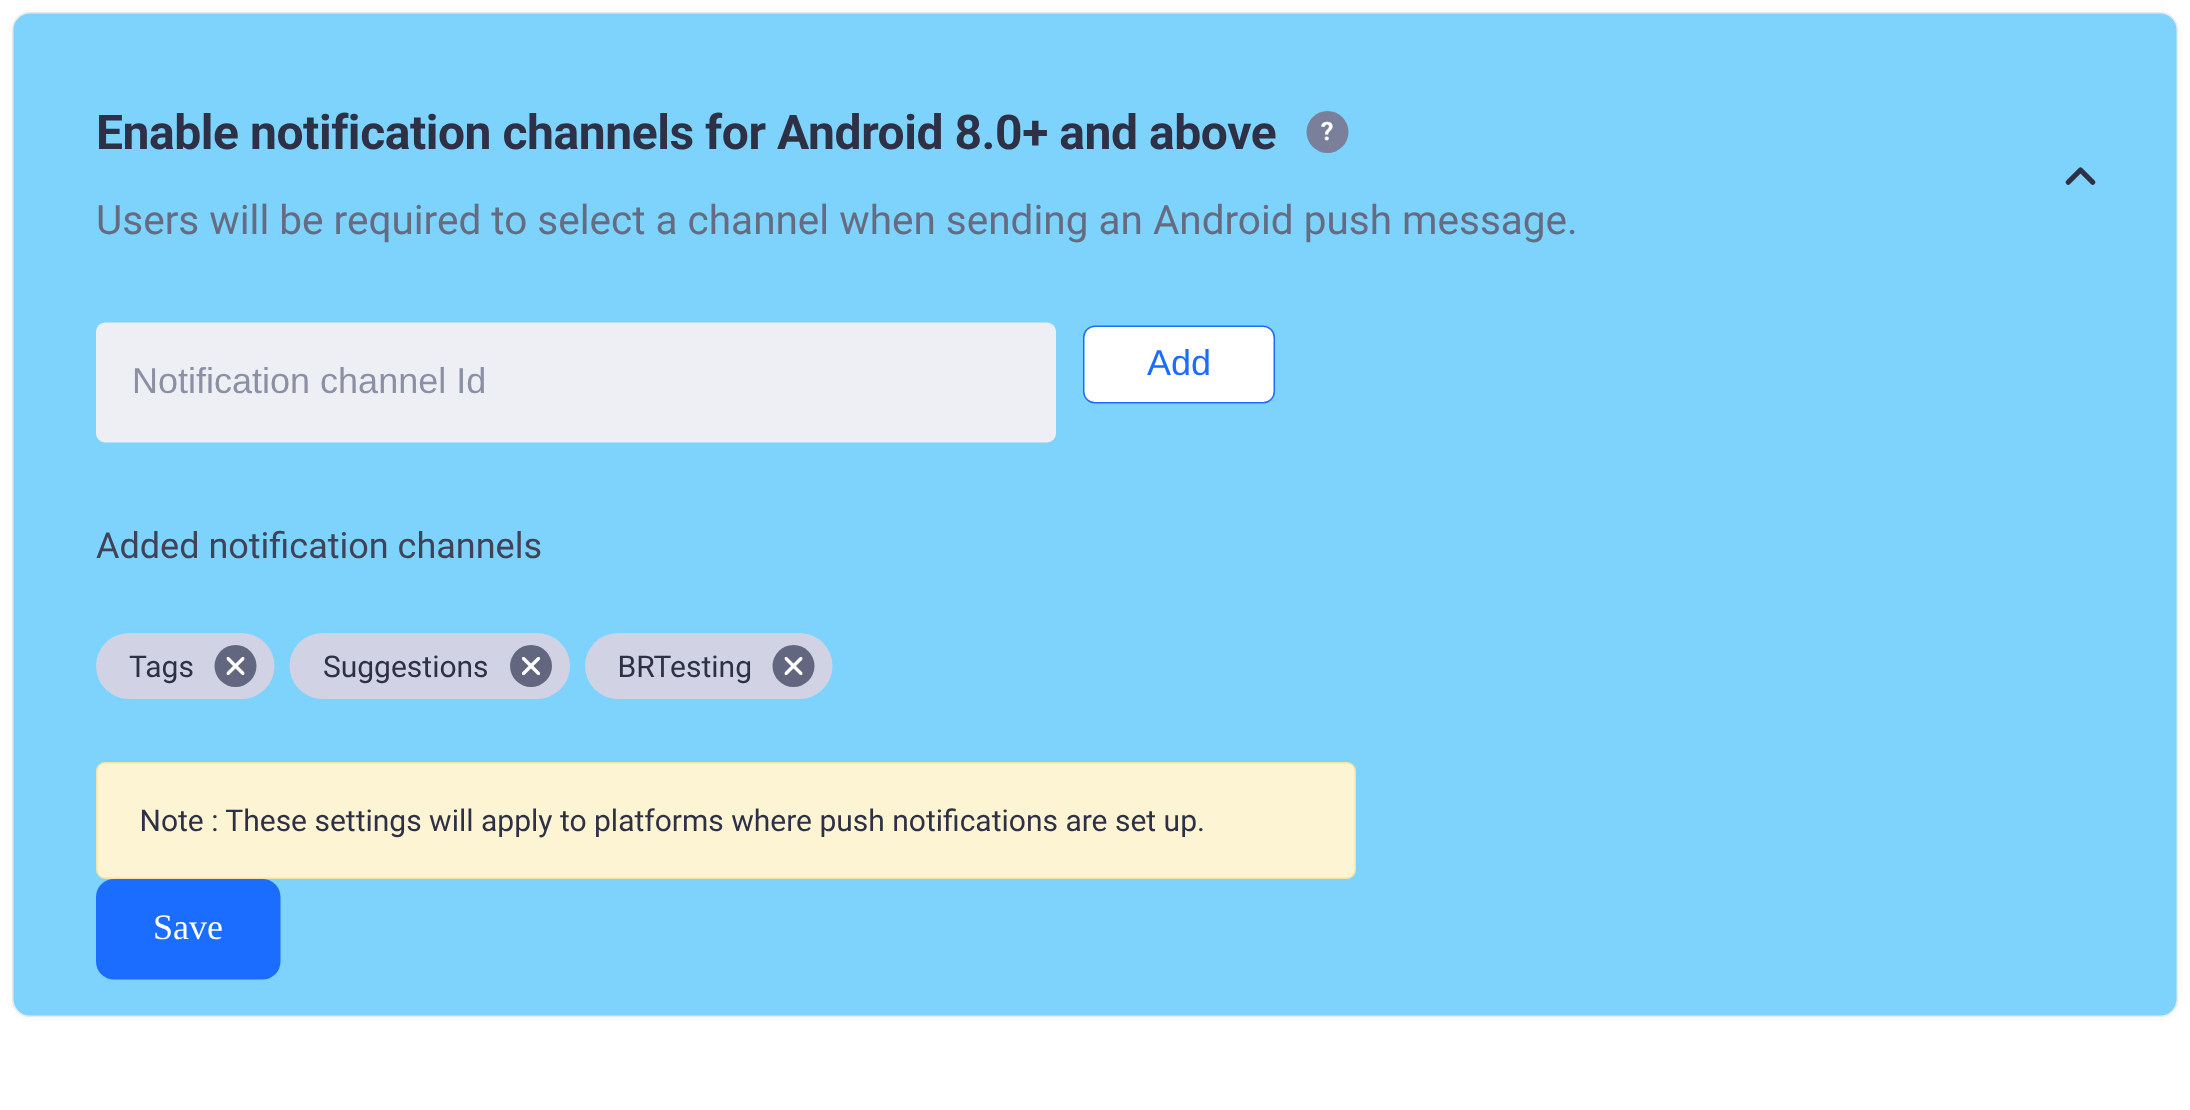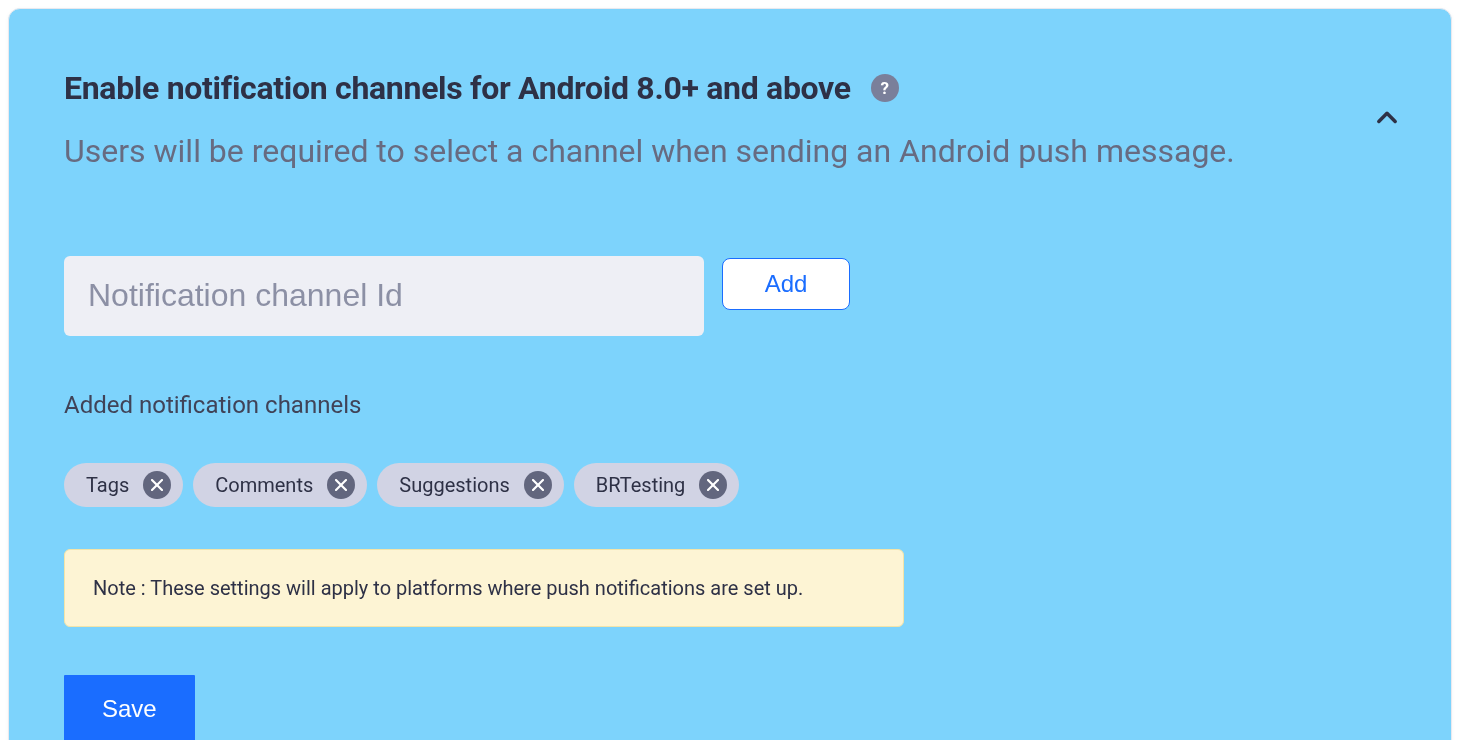--- a/index.html
+++ b/index.html
@@ -53,39 +53,39 @@
       right: 50px;
       top: 95px;
       cursor: pointer;
       color: #2e3146;
     }
     .collapse-btn svg {
       width: 28px;
       height: 28px;
     }
     .subtitle {
-      font-size: 32px;
+      font-size: 27px;
       color: #676b81;
-      margin-bottom: 82px;
+      margin-bottom: 48px;
       line-height: 1.4;
     }
     .input-row {
       display: flex;
       gap: 18px;
       margin-bottom: 55px;
       align-items: stretch;
     }
     .channel-input {
       width: 640px;
       height: 80px;
       background: #eeeff5;
       border: none;
       border-radius: 6px;
       padding: 0 24px;
-      font-size: 32px;
+      font-size: 24px;
       color: #2e3146;
       outline: none;
     }
     .channel-input::placeholder {
       color: #8c90a5;
     }
     .add-btn {
       width: 128px;
       height: 52px;
       background: #ffffff;
@@ -137,31 +137,31 @@
       height: 12px;
     }
     .note-box {
       width: 840px;
       background: #fdf4d4;
       border: 1px solid #f3e4a8;
       border-radius: 6px;
       padding: 26px 28px;
       font-size: 20px;
       color: #2e3146;
-      margin-bottom: 48px;
     }
     .save-btn {
       background: #1a6dff;
       color: #ffffff;
       border: none;
-      border-radius: 1px;
+      border-radius: 12px;
       padding: 20px 38px;
       font-size: 24px;
       font-weight: 500;
       cursor: pointer;
+      font-family: Liberation Serif, serif;
     }
   </style>
 </head>
 <body>
 
 <div class="card">
 
   <div class="header-row">
     <h1 class="title">Enable notification channels for Android 8.0+ and above</h1>
     <div class="help-icon">?</div>
@@ -178,29 +178,20 @@
   <div class="input-row">
     <input type="text" class="channel-input" placeholder="Notification channel Id" style="">
     <button class="add-btn">Add</button>
   </div>
 
   <div class="section-label">Added notification channels</div>
 
   <div class="chips-row">
     <div class="chip">
       <span class="chip-label">Tags</span>
-      <span class="chip-close">
-        <svg viewBox="0 0 12 12">
-          <line x1="1" y1="1" x2="11" y2="11" stroke="#ffffff" stroke-width="2.2" stroke-linecap="round"></line>
-          <line x1="11" y1="1" x2="1" y2="11" stroke="#ffffff" stroke-width="2.2" stroke-linecap="round"></line>
-        </svg>
-      </span>
-    </div>
-    <div class="chip">
-      <span class="chip-label">Comments</span>
       <span class="chip-close">
         <svg viewBox="0 0 12 12">
           <line x1="1" y1="1" x2="11" y2="11" stroke="#ffffff" stroke-width="2.2" stroke-linecap="round"></line>
           <line x1="11" y1="1" x2="1" y2="11" stroke="#ffffff" stroke-width="2.2" stroke-linecap="round"></line>
         </svg>
       </span>
     </div>
     <div class="chip">
       <span class="chip-label">Suggestions</span>
       <span class="chip-close">

